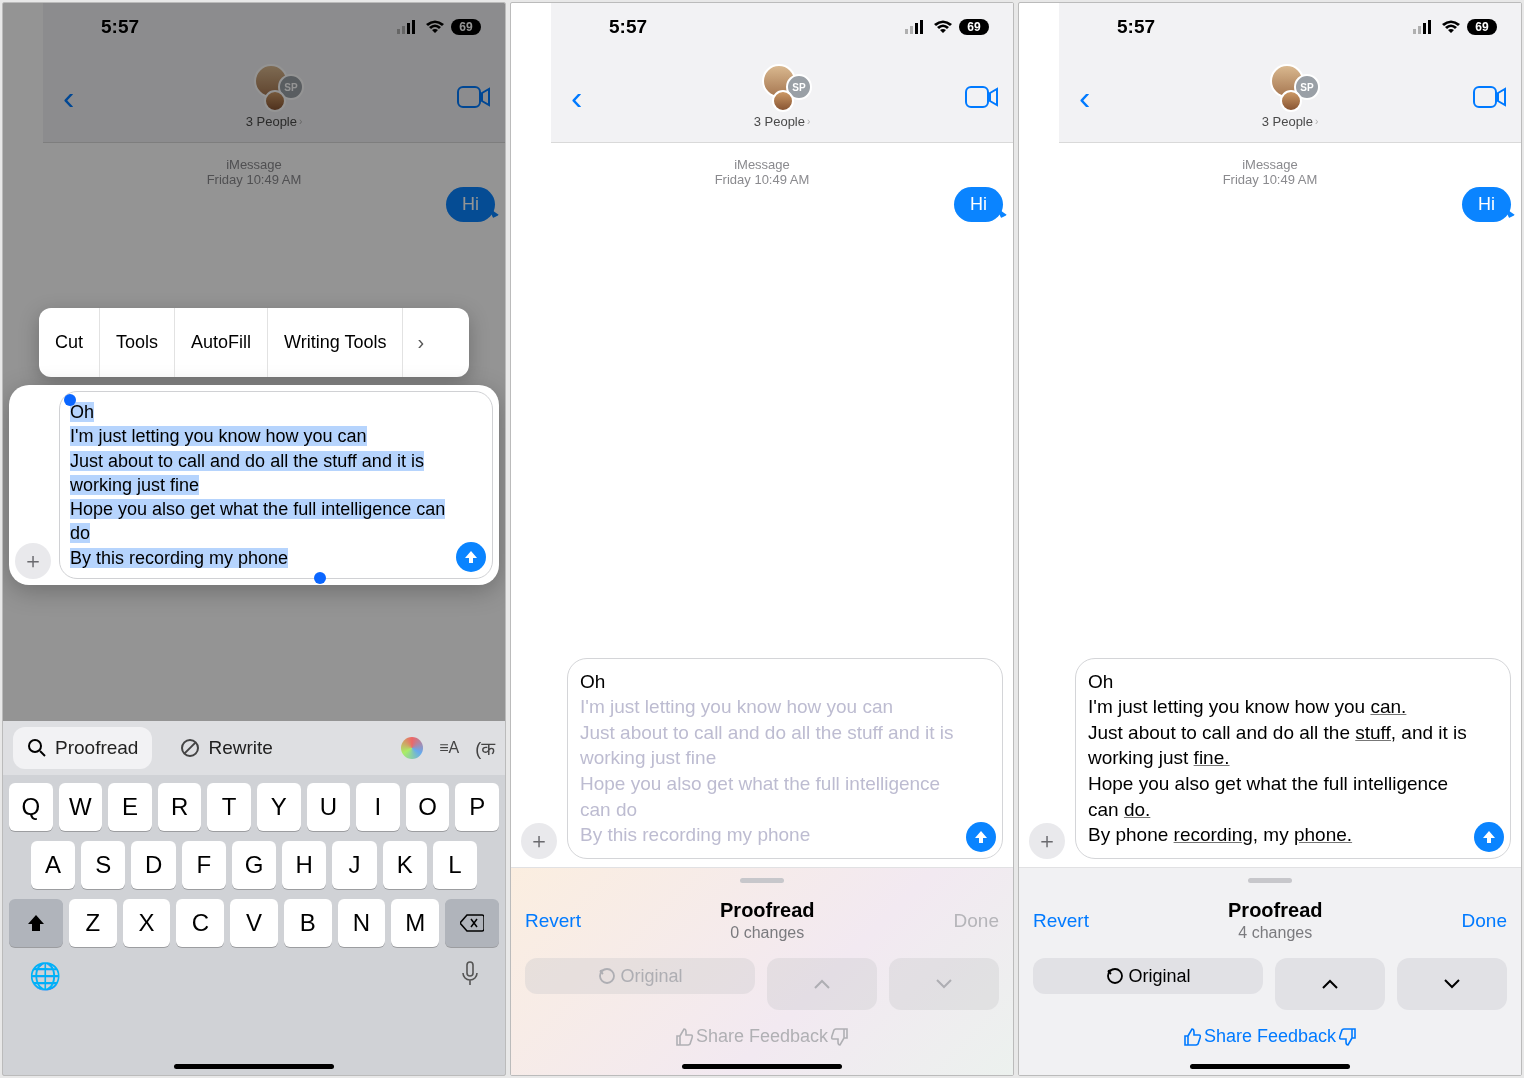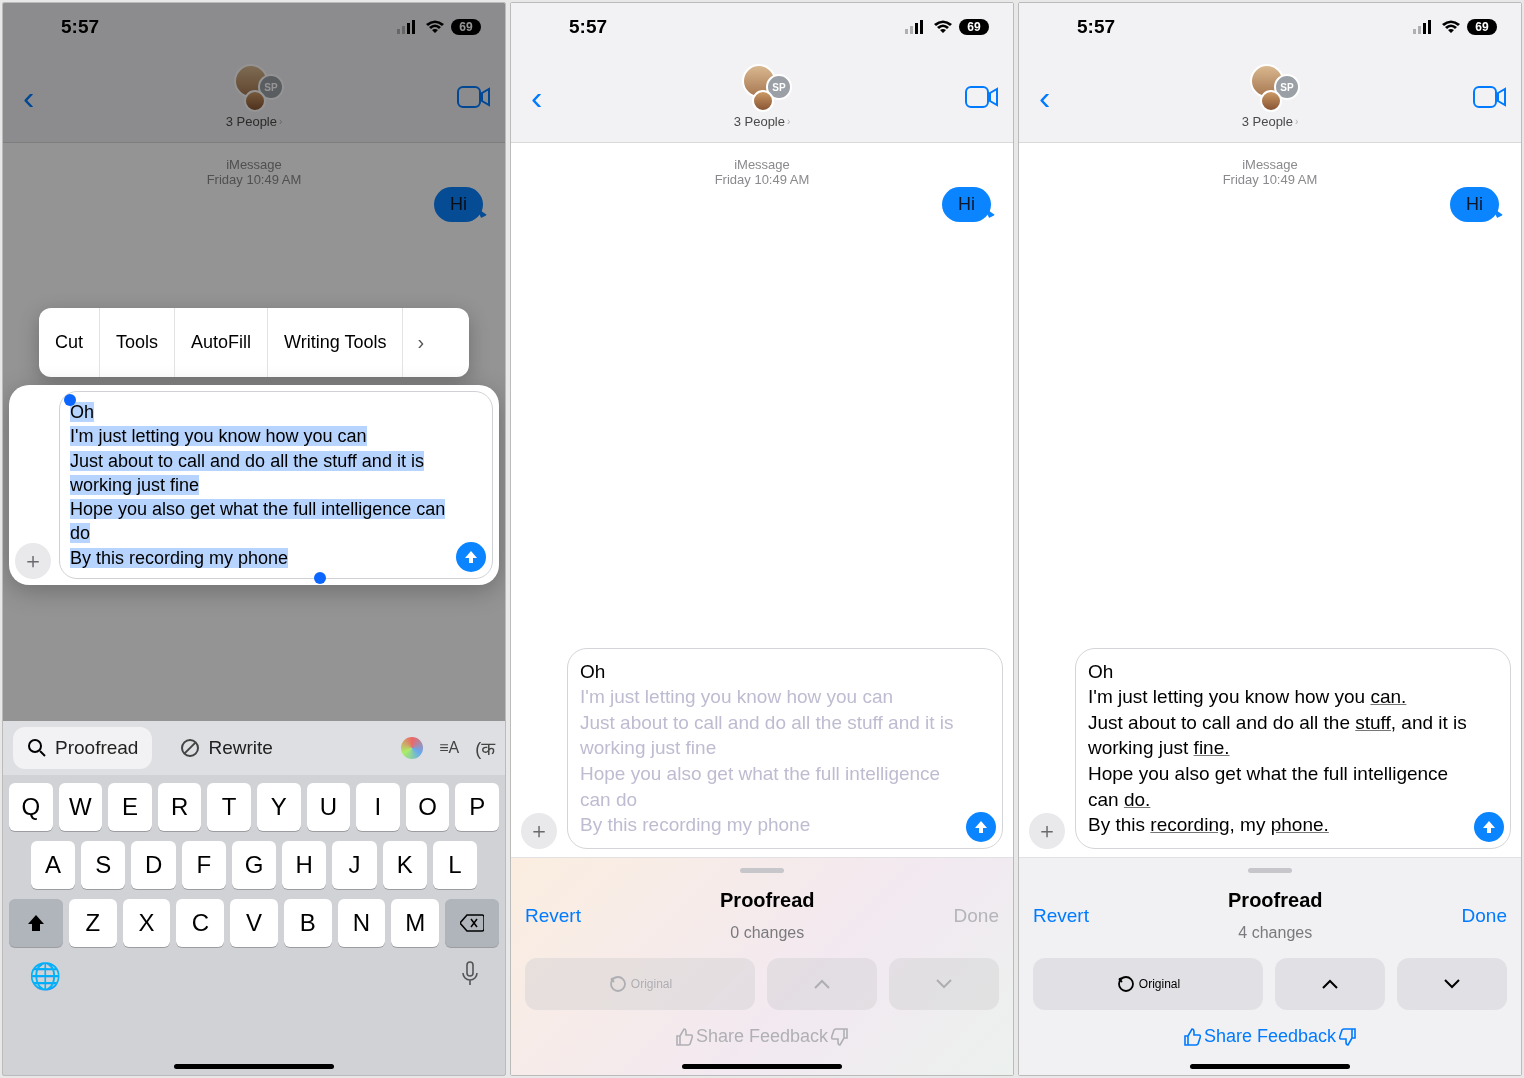--- a/index.html
+++ b/index.html
@@ -76,22 +76,22 @@
   .av2 { width:26px; height:26px; background:#9aa0a6; top:10px; left:34px; border:2px solid #fff; display:flex; align-items:center; justify-content:center; color:#fff; font-size:10px; font-weight:600;}
   .av3 { width:22px; height:22px; background:linear-gradient(#c96,#853); top:26px; left:20px; border:2px solid #fff;}
   .hdrtitle { font-size:13px; color:#4a4a4a; display:flex; align-items:center; gap:2px;}
   .hdrtitle .chev { color:#b0b0b0; font-size:10px;}
   .chat-meta {
     text-align:center; color:#8a8a8e; font-size:13px;
     padding: 14px 0 6px;
   }
   .chat-area { flex:1; position:relative; padding: 0 10px; }
   .bubble-out {
-    position:absolute; top:44px; right:22px;
-    background:#0a84ff; color:#0f172a; padding:7px 16px; border-radius:18px;
+    position:absolute; top:44px; right:10px;
+    background:#0a84ff; color:#ffffff; padding:7px 16px; border-radius:18px;
     font-size:18px;
   }
   .bubble-out::after{
     content:""; position:absolute; right:-4px; bottom:4px;
     width:10px; height:10px; background:#0a84ff; border-radius:50%;
     clip-path: polygon(0 0, 100% 70%, 40% 100%);
   }
   
   .compose1-wrap {
     position:absolute;
@@ -208,40 +208,40 @@
   }
   .proof-panel.plain { background:#f1f1f3; }
   .grabber { width:44px; height:5px; background:#c7c7cb; border-radius:3px; align-self:center; }
   .proof-head { display:flex; align-items:center; justify-content:space-between; }
   .proof-head .l { color:#007aff; font-size:19px;}
   .proof-head .r { font-size:19px;}
   .proof-head .r.done { color:#007aff; }
   .proof-head .r.dim { color:#b5b5b9; }
   .proof-head .c { text-align:center; flex:1; }
   .proof-head .c .t { font-weight:600; font-size:20px;}
-  .proof-head .c .s { font-size:16px; color:#7a7a7e; margin-top:12px;}
+  .proof-head .c .s { font-size:16px; color:#7a7a7e; margin-top:2px;}
   .btnrow { display:flex; gap:12px; }
   .pillbtn {
-    flex:1; height:52px; border-radius:12px;
+    flex:1; height:36px; border-radius:12px;
     display:flex; align-items:center; justify-content:center; gap:3px;
-    font-size:12px;
+    font-size:18px;
   }
   .pillbtn.disabled { background:rgba(200,200,204,.35); color:#aeaeb3;}
   .pillbtn.enabled { background:#e1e1e5; color:#000;}
   .sqbtn {
     width:110px; height:52px; border-radius:12px;
     display:flex; align-items:center; justify-content:center;
   }
   .sqbtn.disabled { background:rgba(200,200,204,.35); color:#aeaeb3;}
   .sqbtn.enabled { background:#e1e1e5; color:#000;}
   .feedback { display:flex; align-items:center; justify-content:center; gap:2px; font-size:18px;}
   .feedback.dim { color:#b0b0b4; }
   .feedback.blue { color:#007aff; }
   svg { display:block; }
-  .gray-status-area { background:#f2f2f4; }
+  .gray-status-area { background:#f2f2f4;margin-left:40px; }
 </style>
 </head>
 <body>
 
 <div class="phone dimmed">
   <div class="gray-status-area">
   <div class="statusbar">
     <span class="time">5:57</span>
     <span class="right">
       <svg width="22" height="14" viewBox="0 0 22 14">
@@ -545,21 +545,21 @@
   </div>
 
   <div class="bottom-stack">
     <div class="compose-row2">
       <div class="plus-btn">＋</div>
       <div class="textbox2">
         <span>Oh</span><br>
         <span>I'm just letting you know how you </span><span class="und">can.</span><br>
         <span>Just about to call and do all the </span><span class="und">stuff,</span><span> and it is working just </span><span class="und">fine.</span><br>
         <span>Hope you also get what the full intelligence can </span><span class="und">do.</span><br>
-        <span>By this </span><span class="und">recording,</span><span> my </span><span class="und">phone.</span>
+        <span>By phone </span><span class="und">recording,</span><span> my </span><span class="und">phone.</span>
         <div class="send2">
           <svg width="16" height="16" viewBox="0 0 16 16">
               <path d="M8 2 L14 9 H10 V14 H6 V9 H2 Z" fill="#fff"></path>
             </svg>
         </div>
       </div>
     </div>
     <div class="proof-panel plain">
       <div class="grabber"></div>
       <div class="proof-head">

